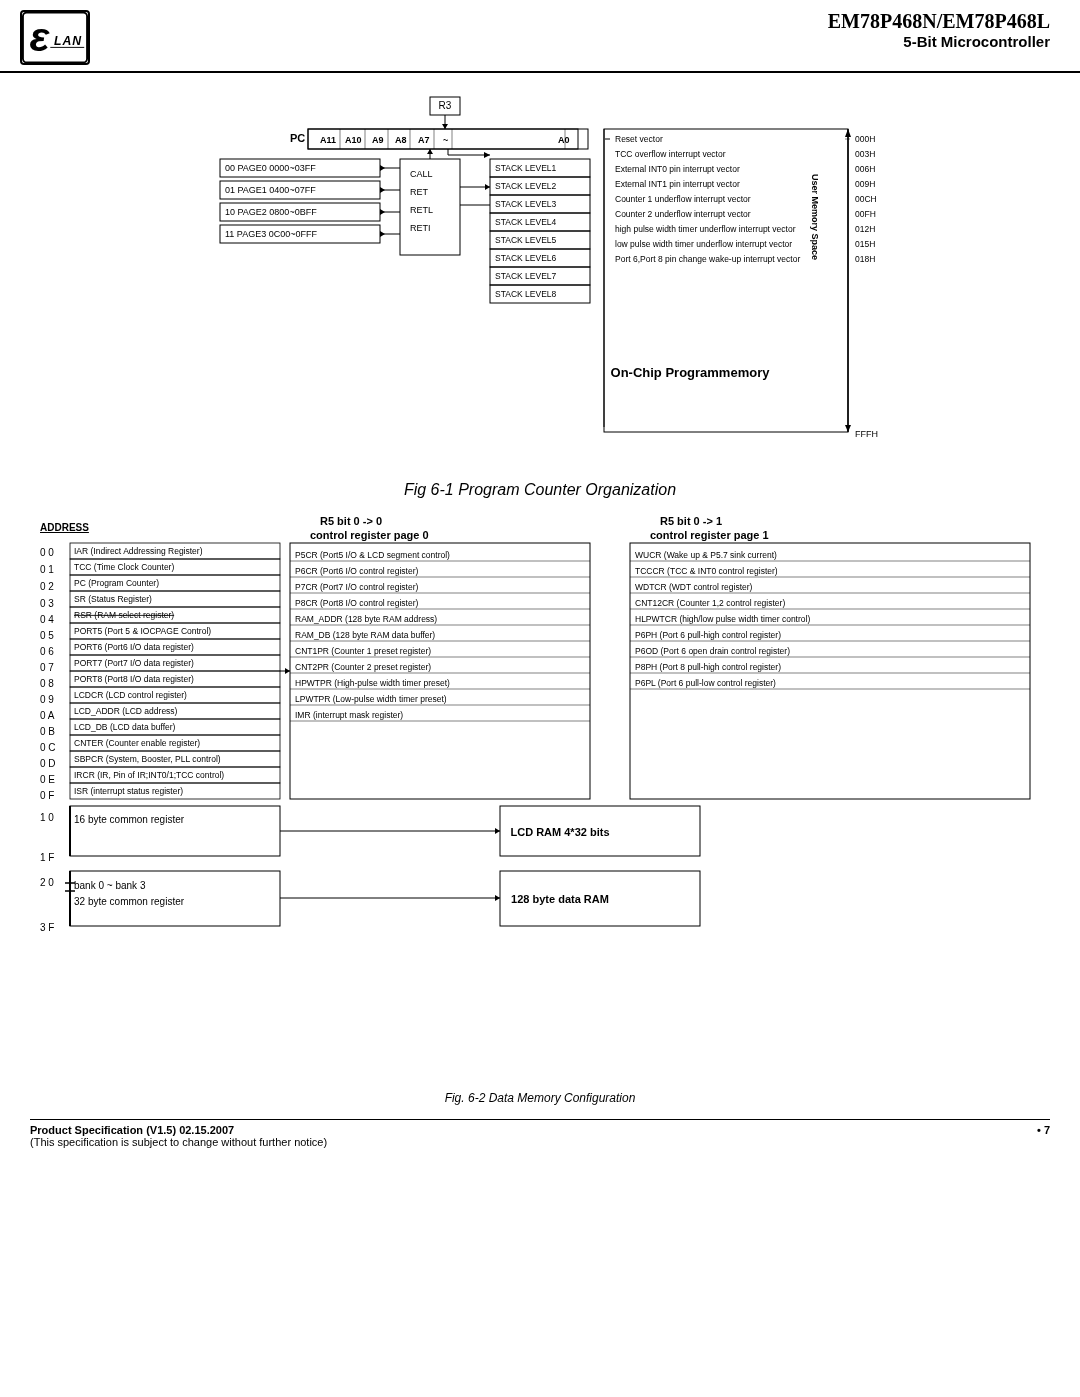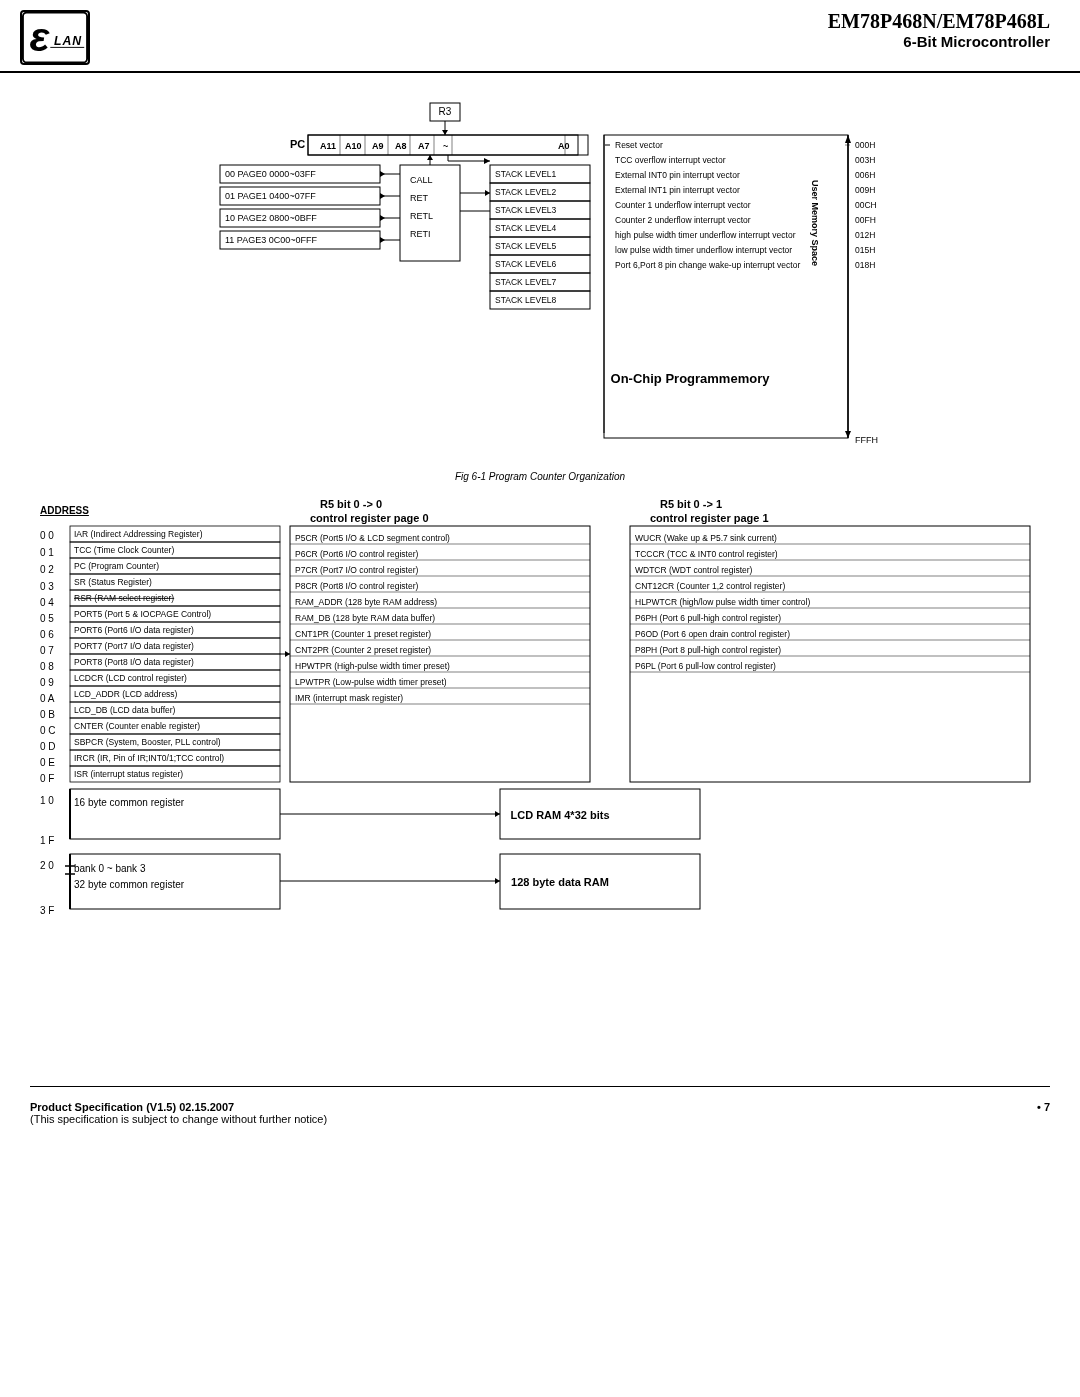--- a/index.html
+++ b/index.html
@@ -51,52 +51,52 @@
       font-family: Liberation Serif, serif;
     }
     .header-title h2 {
       font-size: 15px;
       font-weight: bold;
       font-family: Arial, sans-serif;
     }
 
     
     .content {
-      padding: 10px 30px;
+      padding: 4px 30px;
     }
 
     
     .fig1-container {
       margin: 10px auto;
       position: relative;
       width: 700px;
     }
     .fig1-caption {
       text-align: center;
       font-style: italic;
-      font-size: 10px;
-      margin-top: 6px;
+      font-size: 16px;
+      margin-top: 22px;
     }
 
     
     .fig2-section {
       margin-top: 12px;
     }
     .fig2-caption {
       text-align: center;
       font-style: italic;
       font-size: 12px;
       margin-top: 8px;
     }
 
     
     .footer {
       border-top: 1px solid #000;
       margin: 10px 30px 0;
-      padding-top: 14px;
+      padding-top: 4px;
       display: flex;
       justify-content: space-between;
       align-items: flex-start;
     }
     .footer-left {
       font-size: 11px;
     }
     .footer-left .bold { font-weight: bold; }
     .footer-left .italic { }
     .footer-right {
@@ -120,21 +120,21 @@
 
         <text x="8" y="42" font-family="Times New Roman, serif" font-style="italic" font-weight="bold" font-size="44" fill="#000">ε</text>
         <text x="34" y="35" font-family="Arial, sans-serif" font-weight="bold" font-size="13" fill="#000" letter-spacing="1">LAN</text>
 
         <line x1="30" y1="38" x2="66" y2="38" stroke="#000" stroke-width="1"></line>
       </svg>
     </div>
   </div>
   <div class="header-title">
     <h1>EM78P468N/EM78P468L</h1>
-    <h2>6-Bit Microcontroller</h2>
+    <h2>5-Bit Microcontroller</h2>
   </div>
 </div>
 
 <div class="content">
 
   <div class="fig1-container">
     <svg width="700" height="370" viewBox="0 0 700 370">
 
       <rect x="240" y="10" width="30" height="18" fill="none" stroke="#000" stroke-width="1"></rect>
       <text x="255" y="22" text-anchor="middle" font-size="10" font-family="Arial">R3</text>
@@ -417,20 +417,21 @@
       <text x="605" y="175" font-size="8.5" font-family="Arial">P6PL (Port 6 pull-low control register)</text>
       <line x1="600" y1="178" x2="1000" y2="178" stroke="#000" stroke-width="0.5"></line>
 
       <rect x="470" y="295" width="200" height="50" fill="none" stroke="#000" stroke-width="1"></rect>
       <text x="530" y="325" font-size="11" font-family="Arial" font-weight="bold" text-anchor="middle">LCD RAM 4*32 bits</text>
 
       <rect x="470" y="360" width="200" height="55" fill="none" stroke="#000" stroke-width="1"></rect>
       <text x="530" y="392" font-size="11" font-family="Arial" font-weight="bold" text-anchor="middle">128 byte data RAM</text>
 
     </svg>
+    <div class="fig2-caption">Fig. 6-2  Data Memory Configuration</div>
   </div>
 
 </div>
 
 <div class="footer">
   <div class="footer-left">
     <div class="bold">Product Specification (V1.5) 02.15.2007</div>
     <div class="italic">(This specification is subject to change without further notice)</div>
   </div>
   <div class="footer-right">• 7</div>

